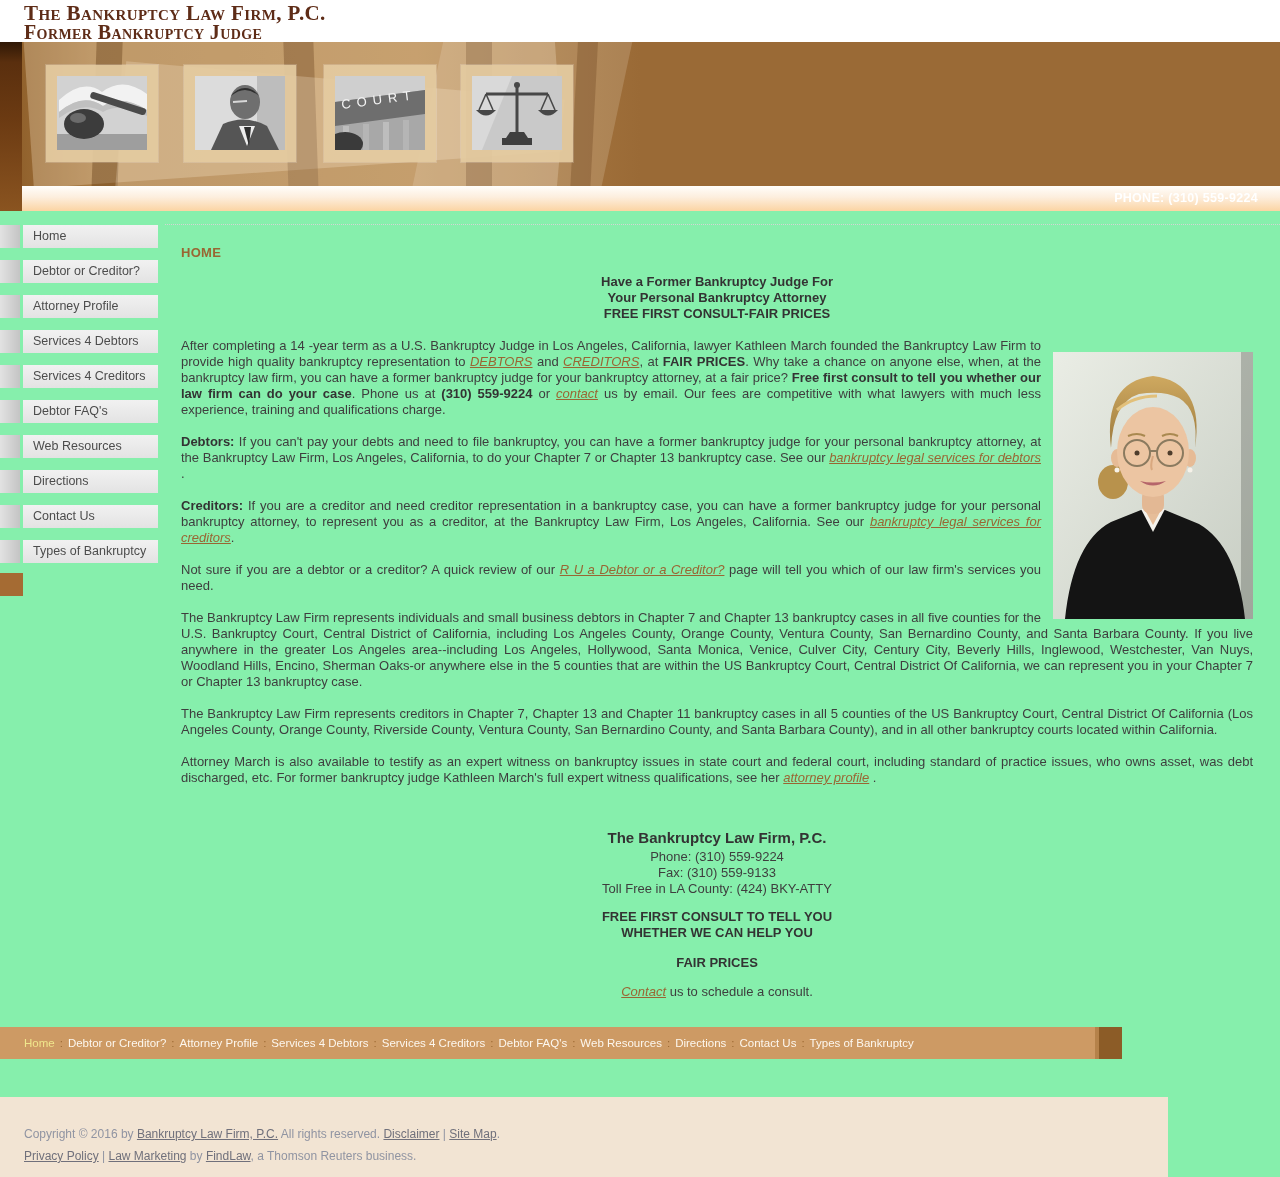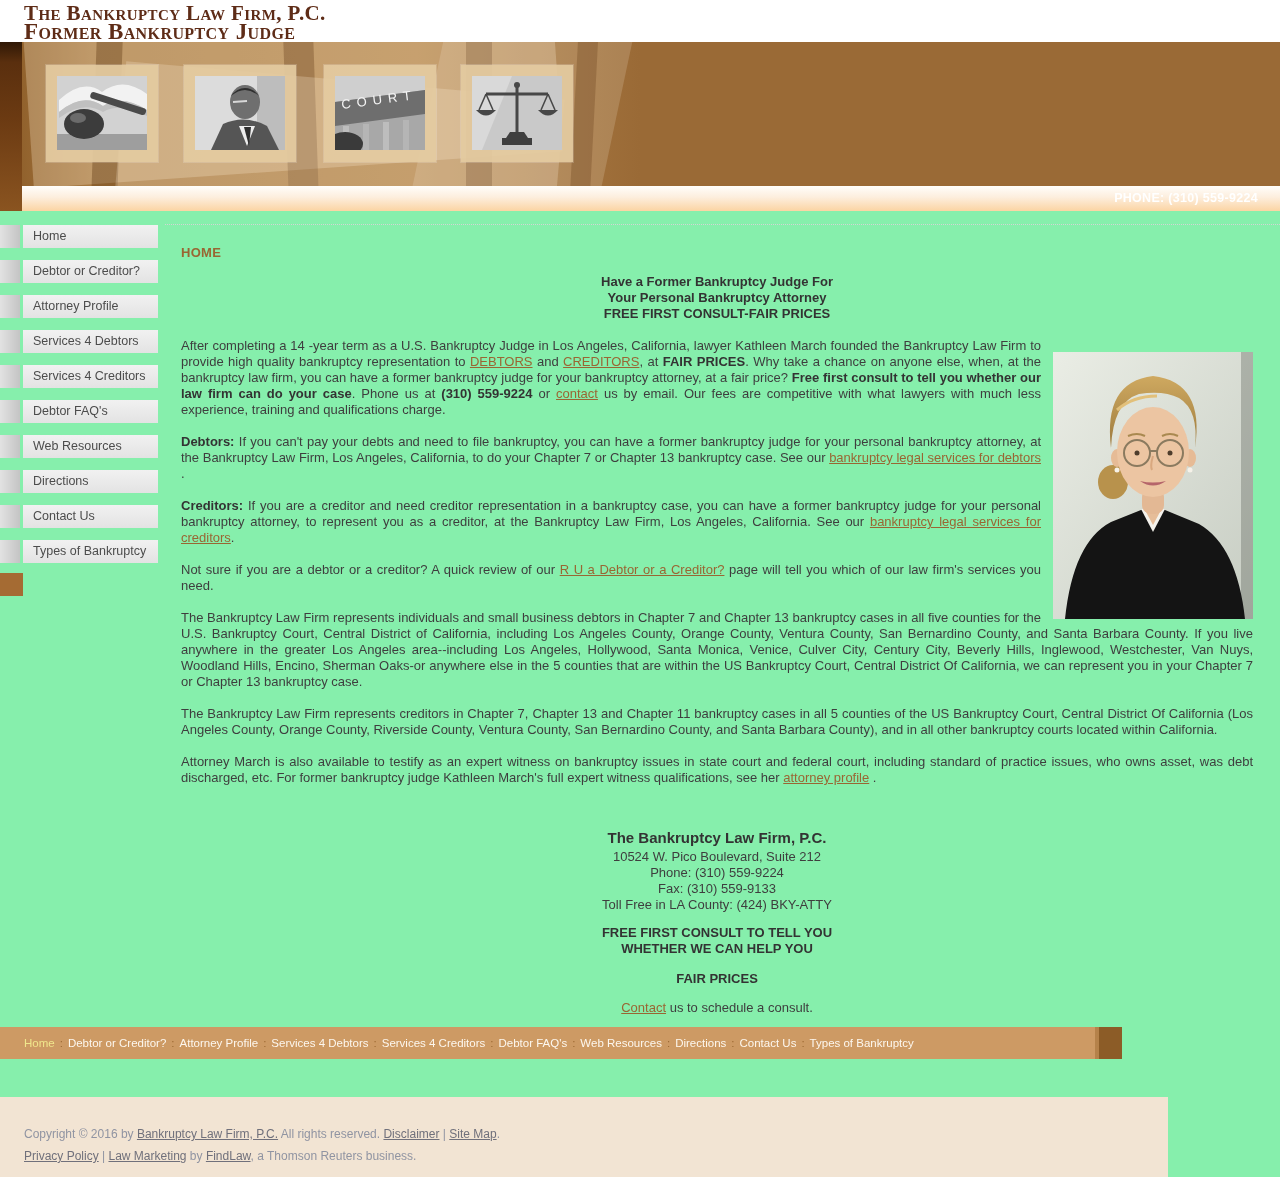--- a/index.html
+++ b/index.html
@@ -4,21 +4,21 @@
 <style>
   html,body{margin:0;padding:0;background:#fff;}
   .page{position:relative;width:1280px;height:1177px;background:#86efac;overflow:hidden;
         font-family:"Liberation Sans",sans-serif;}
 
   
   .masthead{position:absolute;left:0;top:0;width:1280px;height:42px;background:#fff;}
   .site-title{padding:3px 0 0 24px;color:#5e2c17;font-family:"Liberation Serif",serif;
               font-variant:small-caps;font-weight:bold;letter-spacing:.4px;}
   .site-title .t1{font-size:21px;line-height:20px;}
-  .site-title .t2{font-size:23px;line-height:18px;}
+  .site-title .t2{font-size:20px;line-height:18px;}
 
   
   .banner{position:absolute;left:0;top:42px;width:1280px;height:144px;background:var(--banner-brown);overflow:hidden;}
   .banner .wash{position:absolute;left:0;top:0;width:640px;height:144px;
                 background:linear-gradient(to right,#8a5a26,#a87a42 14%,#b3854b 65%,var(--banner-brown));}
   .ov{position:absolute;}
   .ov.p1{left:28px;top:-22px;width:530px;height:150px;background:rgba(245,226,196,.30);transform:rotate(-4deg);}
   .ov.p2{left:118px;top:38px;width:440px;height:170px;background:rgba(250,236,212,.25);transform:rotate(5deg);}
   .ov.p3{left:428px;top:-34px;width:185px;height:230px;background:rgba(250,240,220,.18);transform:rotate(12deg);}
   .ov.d1{left:94px;top:-12px;width:26px;height:175px;background:rgba(86,48,12,.35);transform:rotate(2deg);}
@@ -47,21 +47,21 @@
             font-size:12.5px;color:#4c4c4c;line-height:23px;padding-left:10px;}
   .sidebar-end{position:absolute;left:0;top:573px;width:23px;height:23px;background:#a56b33;}
 
   
   .content{position:absolute;left:181px;top:225px;width:1072px;color:#3e3e3e;}
   .page-heading{margin:20px 0 0;font-size:13px;font-weight:bold;color:var(--link-brown);letter-spacing:.3px;}
   .intro-heading{margin-top:14px;text-align:center;font-weight:bold;color:#333;
                  font-size:13px;line-height:16px;}
   .flow{margin-top:10px;font-size:13px;line-height:16px;text-align:justify;}
   .flow p{margin:16px 0;}
-  .flow a, .contact-line a{color:var(--link-brown);text-decoration:underline;}
+  .flow a, .contact-line a{color:var(--link-brown);text-decoration:underline;font-style:italic;}
   .flow b{color:#333;}
   .judge-photo{float:right;width:200px;height:267px;margin:14px 0 2px 12px;}
   .judge-photo svg{display:block;width:200px;height:267px;}
 
   
   .contact-block{clear:left;text-align:center;margin-top:44px;line-height:16px;font-size:13px;}
   .firm-name{font-size:15px;font-weight:bold;color:#333;margin-bottom:3px;}
   .consult{font-weight:bold;color:#333;margin-top:12px;}
   .fair{font-weight:bold;color:#333;margin-top:14px;}
   .contact-line{margin-top:13px;}
@@ -253,21 +253,20 @@
           <path d="M109 84 Q117 80 125 84" stroke="#a98950" stroke-width="2" fill="none"></path>
           <path d="M100 104 Q97 114 99 118" stroke="#d9a87f" stroke-width="2" fill="none"></path>
           <path d="M87 129 Q100 138 113 129 Q100 132 87 129 Z" fill="#b5656a"></path>
         </svg>
       </div>
       <span id="para-anchor"></span>
       
       <p><span>After completing a 14 -year term as a U.S. Bankruptcy Judge in Los Angeles, California, lawyer Kathleen March founded the Bankruptcy Law Firm to provide high quality bankruptcy representation to </span><a href="#">DEBTORS</a><span> and </span><a href="#">CREDITORS</a><span>, at </span><b>FAIR PRICES</b><span>. Why take a chance on anyone else, when, at the bankruptcy law firm, you can have a former bankruptcy judge for your bankruptcy attorney, at a fair price? </span><b>Free first consult to tell you whether our law firm can do your case</b><span>. Phone us at </span><b>(310) 559-9224</b><span> or </span><a href="#">contact</a><span> us by email. Our fees are competitive with what lawyers with much less experience, training and qualifications charge.</span></p><p><b>Debtors:</b><span> If you can't pay your debts and need to file bankruptcy, you can have a former bankruptcy judge for your personal bankruptcy attorney, at the Bankruptcy Law Firm, Los Angeles, California, to do your Chapter 7 or Chapter 13 bankruptcy case. See our </span><a href="#">bankruptcy legal services for debtors</a><span> .</span></p><p><b>Creditors:</b><span> If you are a creditor and need creditor representation in a bankruptcy case, you can have a former bankruptcy judge for your personal bankruptcy attorney, to represent you as a creditor, at the Bankruptcy Law Firm, Los Angeles, California. See our </span><a href="#">bankruptcy legal services for creditors</a><span>.</span></p><p><span>Not sure if you are a debtor or a creditor? A quick review of our </span><a href="#">R U a Debtor or a Creditor?</a><span> page will tell you which of our law firm's services you need.</span></p><p><span>The Bankruptcy Law Firm represents individuals and small business debtors in Chapter 7 and Chapter 13 bankruptcy cases in all five counties for the U.S. Bankruptcy Court, Central District of California, including Los Angeles County, Orange County, Ventura County, San Bernardino County, and Santa Barbara County. If you live anywhere in the greater Los Angeles area--including Los Angeles, Hollywood, Santa Monica, Venice, Culver City, Century City, Beverly Hills, Inglewood, Westchester, Van Nuys, Woodland Hills, Encino, Sherman Oaks-or anywhere else in the 5 counties that are within the US Bankruptcy Court, Central District Of California, we can represent you in your Chapter 7 or Chapter 13 bankruptcy case.</span></p><p><span>The Bankruptcy Law Firm represents creditors in Chapter 7, Chapter 13 and Chapter 11 bankruptcy cases in all 5 counties of the US Bankruptcy Court, Central District Of California (Los Angeles County, Orange County, Riverside County, Ventura County, San Bernardino County, and Santa Barbara County), and in all other bankruptcy courts located within California.</span></p><p><span>Attorney March is also available to testify as an expert witness on bankruptcy issues in state court and federal court, including standard of practice issues, who owns asset, was debt discharged, etc. For former bankruptcy judge Kathleen March's full expert witness qualifications, see her </span><a href="#">attorney profile</a><span> .</span></p><div class="contact-block">
         <div class="firm-name">The Bankruptcy Law Firm, P.C.</div>
         <div class="addr">
-            <div>10524 W. Pico Boulevard, Suite 212</div>
             <div>Phone: (310) 559-9224</div>
             <div>Fax: (310) 559-9133</div>
             <div>Toll Free in LA County: (424) BKY-ATTY</div>
           </div>
         <div class="consult">
             <div>FREE FIRST CONSULT TO TELL YOU</div>
             <div>WHETHER WE CAN HELP YOU</div>
           </div>
         <div class="fair">FAIR PRICES</div>
         <div class="contact-line"><a href="#">Contact</a><span> us to schedule a consult.</span></div>

